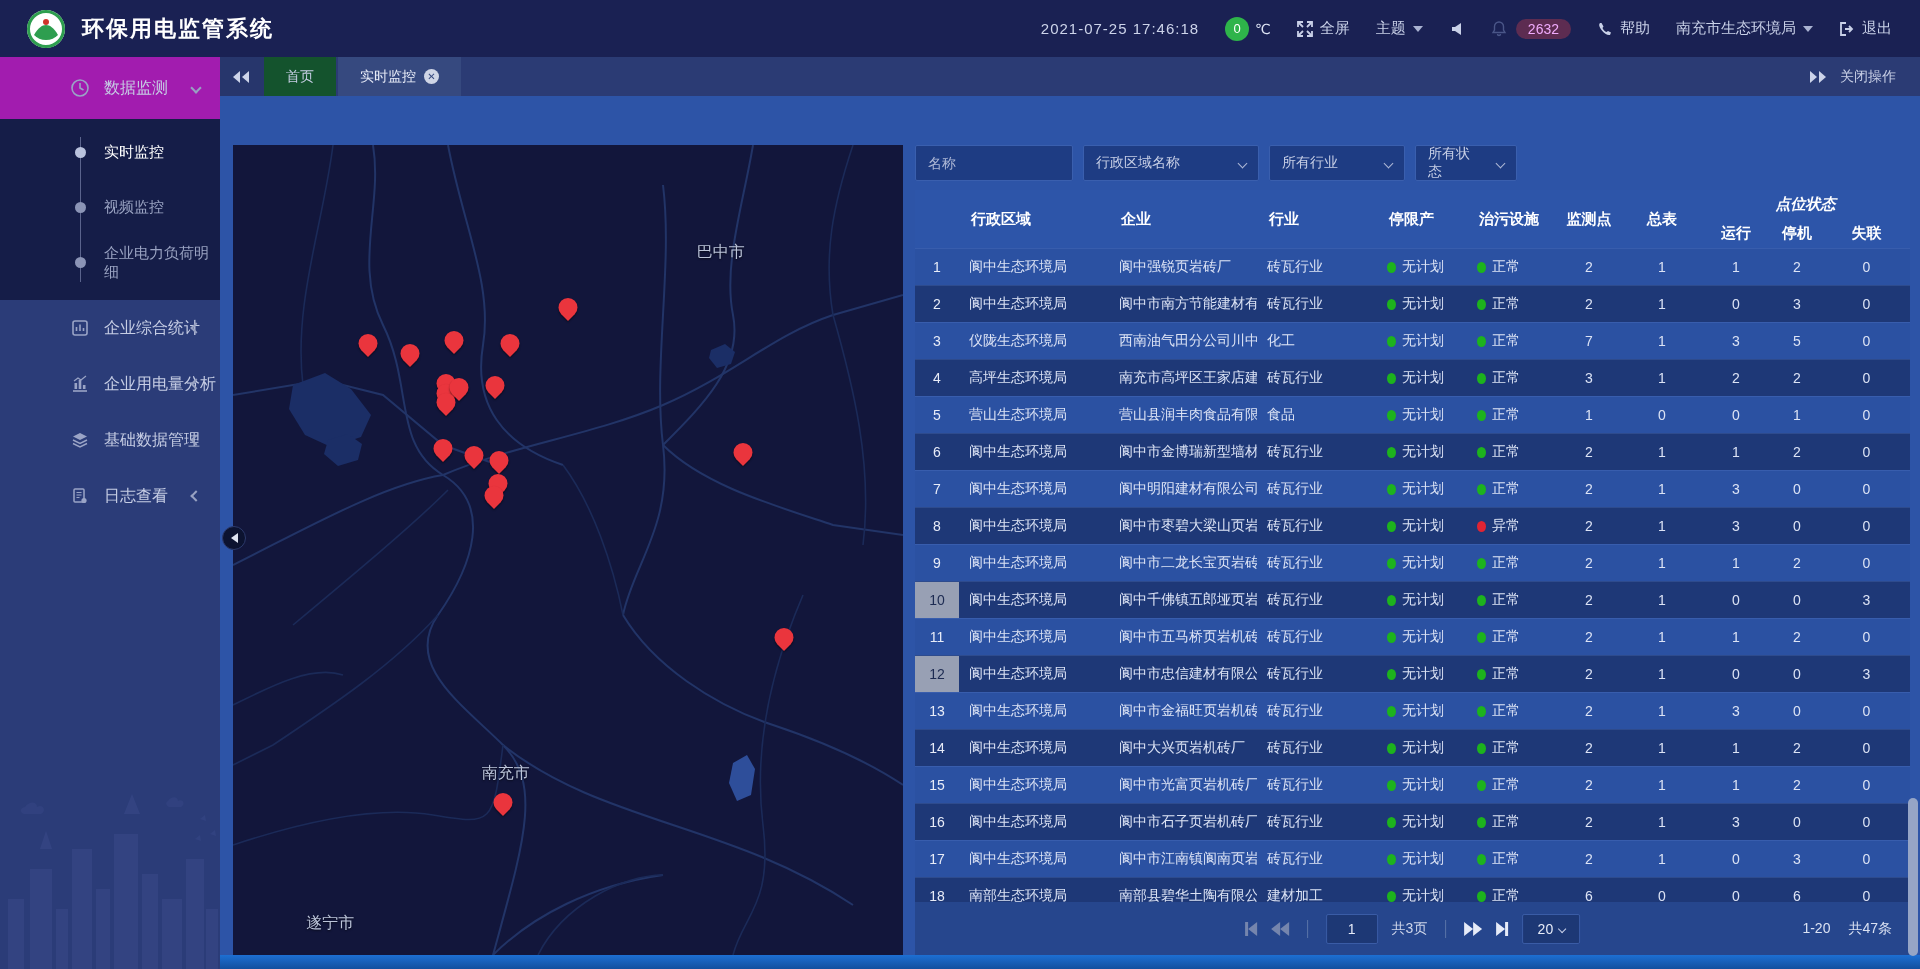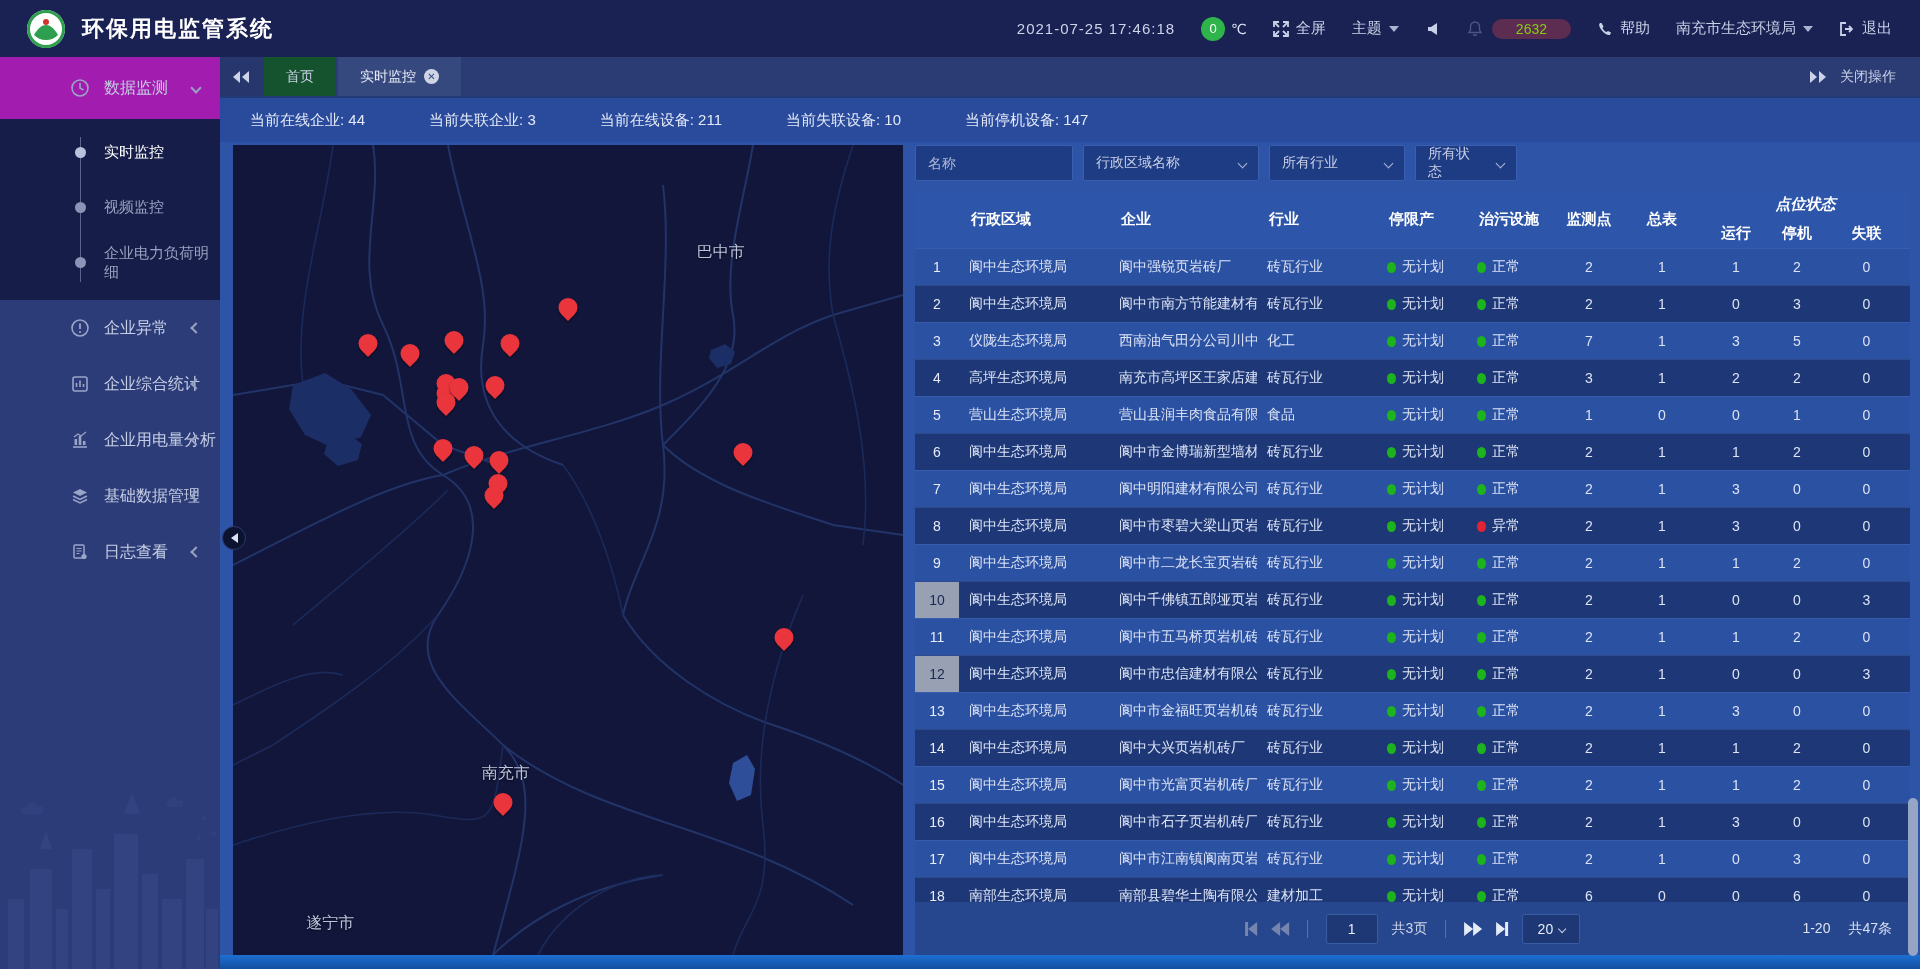--- a/index.html
+++ b/index.html
@@ -17,21 +17,21 @@
   .datetime { color:#cdd4ea; letter-spacing:1px; }
   .temp { display:flex; align-items:center; gap:6px; }
   .temp-badge { width:24px; height:24px; border-radius:50%; background:#2eb44a; color:#fff;
     font-size:13px; display:flex; align-items:center; justify-content:center; }
   .temp-unit { color:#dfe5f5; font-size:14px; }
   .top-item { display:flex; align-items:center; gap:7px; cursor:pointer; white-space:nowrap; }
   .top-item svg { display:block; }
   .caret-down { width:0; height:0; border-left:5px solid transparent; border-right:5px solid transparent;
     border-top:6px solid #aab3d2; display:inline-block; }
   .bell-wrap { position:relative; display:flex; align-items:center; }
-  .notify-badge { background:#5d2c51; color:#84cc16; border-radius:10px; padding:2px 24px;
+  .notify-badge { background:#5d2c51; color:#f0abfc; border-radius:10px; padding:2px 12px;
     font-size:14px; margin-left:2px; }
 
   
   .sidebar { position:absolute; left:0; top:57px; width:220px; height:912px;
     background:#2b3c78; overflow:hidden; z-index:20; }
   .side-parent { height:56px; display:flex; align-items:center; position:relative;
     color:#c6cde4; font-size:16px; cursor:pointer; }
   .side-parent.first { height:62px; background:#a21caf; }
   .side-icon { position:absolute; left:70px; width:20px; height:20px; color:#9aa4c6; }
   .side-icon svg { width:20px; height:20px; }
@@ -257,29 +257,20 @@
             <span class="dot"></span>
             <span class="sub-label">视频监控</span>
           </div>
           <div class="sub-item">
             <span class="dot"></span>
             <span class="sub-label">企业电力负荷明细</span>
           </div>
         </div>
         <div class="side-parent">
           <span class="side-icon"><svg viewBox="0 0 20 20">
-              <circle cx="10" cy="10" r="8" fill="none" stroke="currentColor" stroke-width="1.6"></circle>
-              <path d="M10 5.5v5.5" stroke="currentColor" stroke-width="1.8"></path>
-              <circle cx="10" cy="14" r="1.1" fill="currentColor"></circle>
-            </svg></span>
-          <span class="side-label">企业异常</span>
-          <span class="chev left"></span>
-        </div>
-        <div class="side-parent">
-          <span class="side-icon"><svg viewBox="0 0 20 20">
               <rect x="3" y="3" width="14" height="14" rx="2" fill="none" stroke="currentColor" stroke-width="1.6"></rect>
               <path d="M6.5 13V9M10 13V6.5M13.5 13v-3" stroke="currentColor" stroke-width="1.6"></path>
             </svg></span>
           <span class="side-label">企业综合统计</span>
           <span class="chev left"></span>
         </div>
         <div class="side-parent">
           <span class="side-icon"><svg viewBox="0 0 20 20">
               <path d="M3 17h14" stroke="currentColor" stroke-width="1.6"></path>
               <rect x="4.5" y="9" width="2.6" height="6" fill="currentColor"></rect>
@@ -326,27 +317,20 @@
     </div>
     <div class="tabbar-right">
       <span class="dbl-arrow">
           <i class="tri r"></i>
           <i class="tri r"></i>
         </span>
       <span class="close-ops">关闭操作</span>
     </div>
   </div>
 
-  <div class="statsbar" id="stats-bar">
-      <span class="stat"><span class="stat-label">当前在线企业: </span><b class="stat-value">44</b></span>
-      <span class="stat"><span class="stat-label">当前失联企业: </span><b class="stat-value">3</b></span>
-      <span class="stat"><span class="stat-label">当前在线设备: </span><b class="stat-value">211</b></span>
-      <span class="stat"><span class="stat-label">当前失联设备: </span><b class="stat-value">10</b></span>
-      <span class="stat"><span class="stat-label">当前停机设备: </span><b class="stat-value">147</b></span>
-    </div>
 
   <div class="map-panel" id="map-panel">
     <svg class="map-roads" viewBox="0 0 670 810" preserveAspectRatio="none">
       <g fill="none" stroke="#223467" stroke-width="2">
         <path d="M140,0 C150,60 120,120 150,180 S160,300 210,330 S240,420 205,470 S230,560 270,600 S290,700 260,810"></path>
         <path d="M215,0 C230,80 260,140 250,200 S270,300 330,320"></path>
         <path d="M0,250 L90,235 L150,250 L210,300 L265,320"></path>
         <path d="M210,330 C280,300 360,290 430,260 S540,190 600,170 L670,150"></path>
         <path d="M0,420 C80,380 150,340 210,330"></path>
         <path d="M430,40 C440,120 420,220 430,300 S400,420 390,470"></path>

